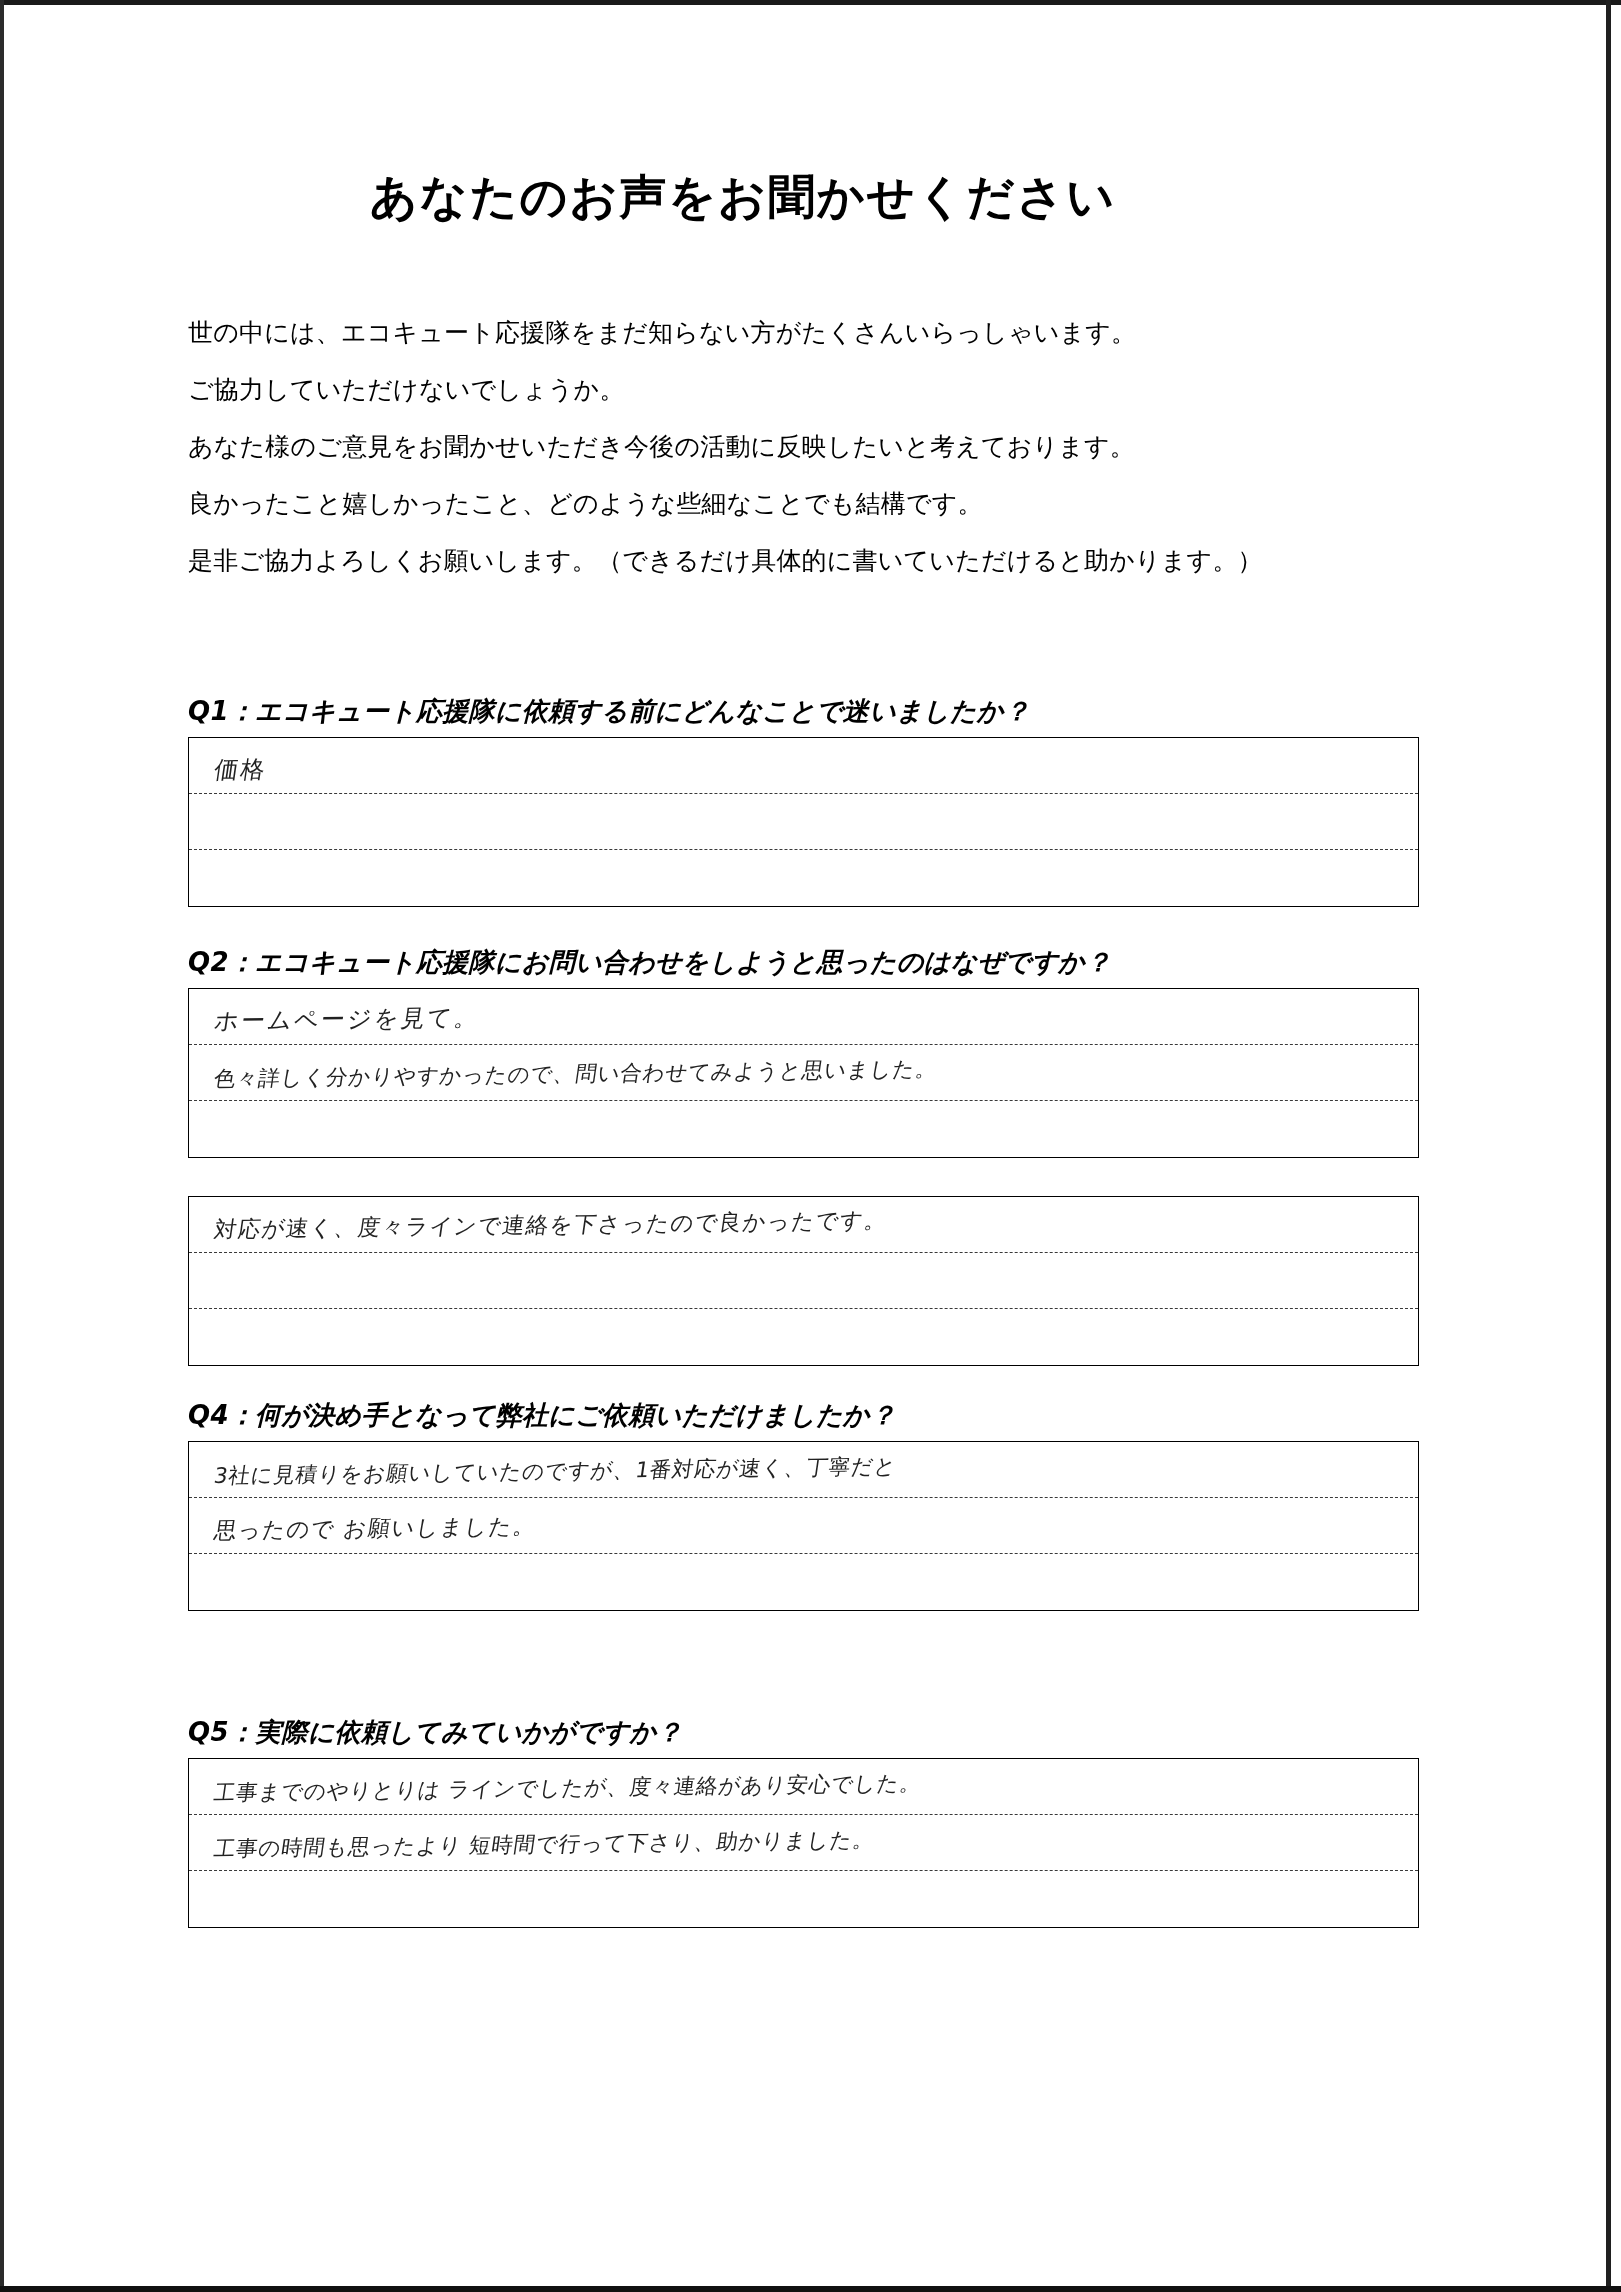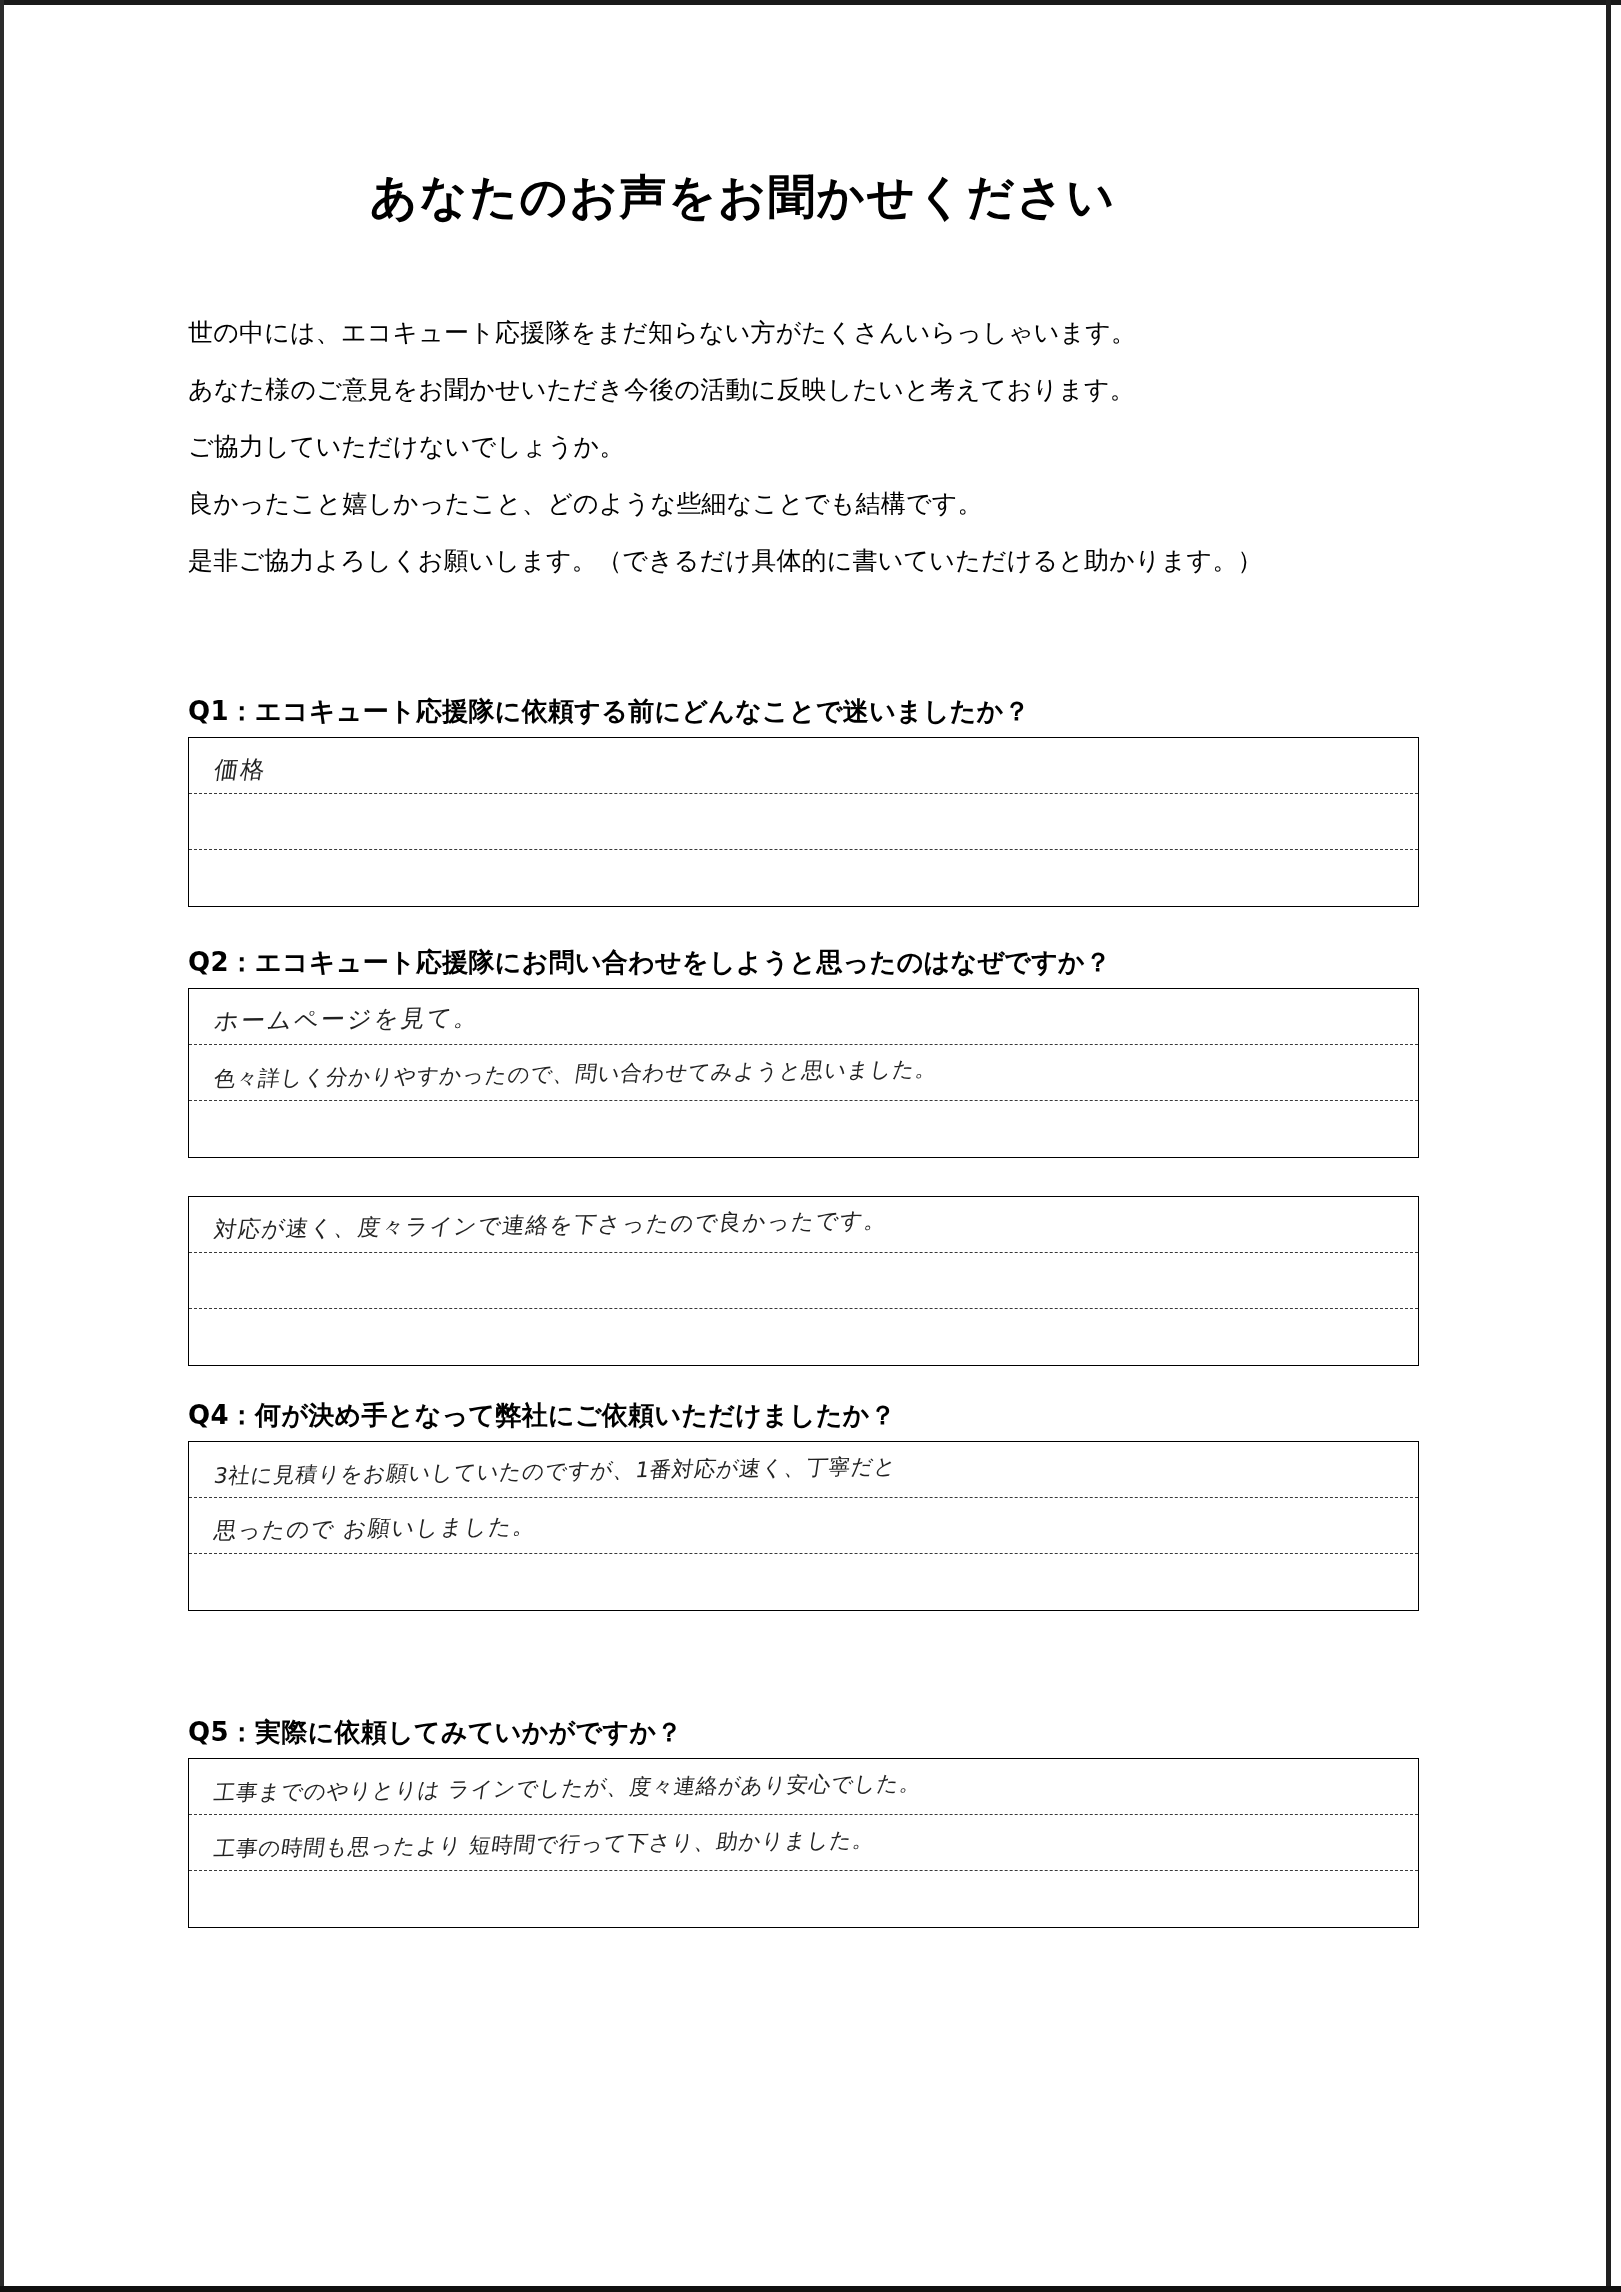--- a/index.html
+++ b/index.html
@@ -78,20 +78,21 @@
     position: absolute;
     left: 188px;
     width: 1231px;
   }
   .q-label {
     font-size: 26px;
     font-weight: bold;
     white-space: nowrap;
     letter-spacing: 0.3px;
     margin-bottom: 8px;
+    font-style: italic;
   }
 
   .answer-box {
     position: relative;
     border: 1.8px solid #000000;
     background: #ffffff;
     box-sizing: border-box;
   }
   .answer-row {
     position: relative;
@@ -134,22 +135,22 @@
 
   <div class="scan-edge-top"></div>
   <div class="scan-edge-left"></div>
   <div class="scan-edge-right"></div>
   <div class="scan-edge-bottom"></div>
 
   <div class="doc-title">あなたのお声をお聞かせください</div>
 
   <div class="intro">
     <div class="intro-line">世の中には、エコキュート応援隊をまだ知らない方がたくさんいらっしゃいます。</div>
+    <div class="intro-line">ご協力していただけないでしょうか。</div>
     <div class="intro-line">あなた様のご意見をお聞かせいただき今後の活動に反映したいと考えております。</div>
-    <div class="intro-line">ご協力していただけないでしょうか。</div>
     <div class="intro-line">良かったこと嬉しかったこと、どのような些細なことでも結構です。</div>
     <div class="intro-line">是非ご協力よろしくお願いします。（できるだけ具体的に書いていただけると助かります。）</div>
   </div>
 
   <div class="question-block" style="top:694px;">
     <div class="q-label">Q1：エコキュート応援隊に依頼する前にどんなことで迷いましたか？</div>
     <div class="answer-box">
       <div class="answer-row">
         <span class="hand">価格</span>
       </div>

